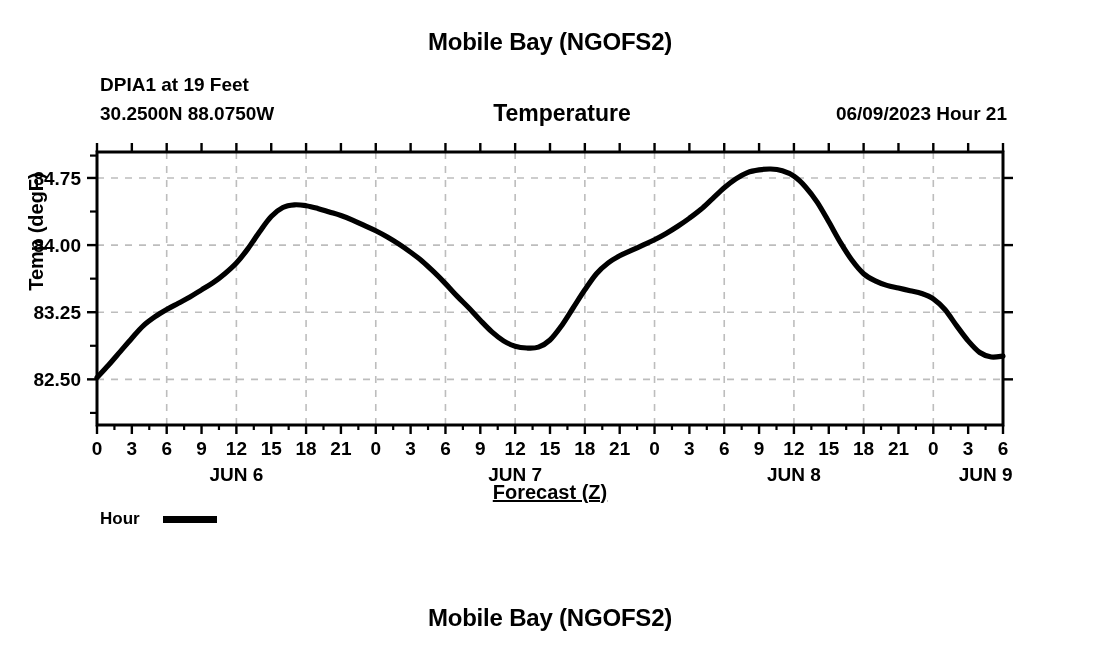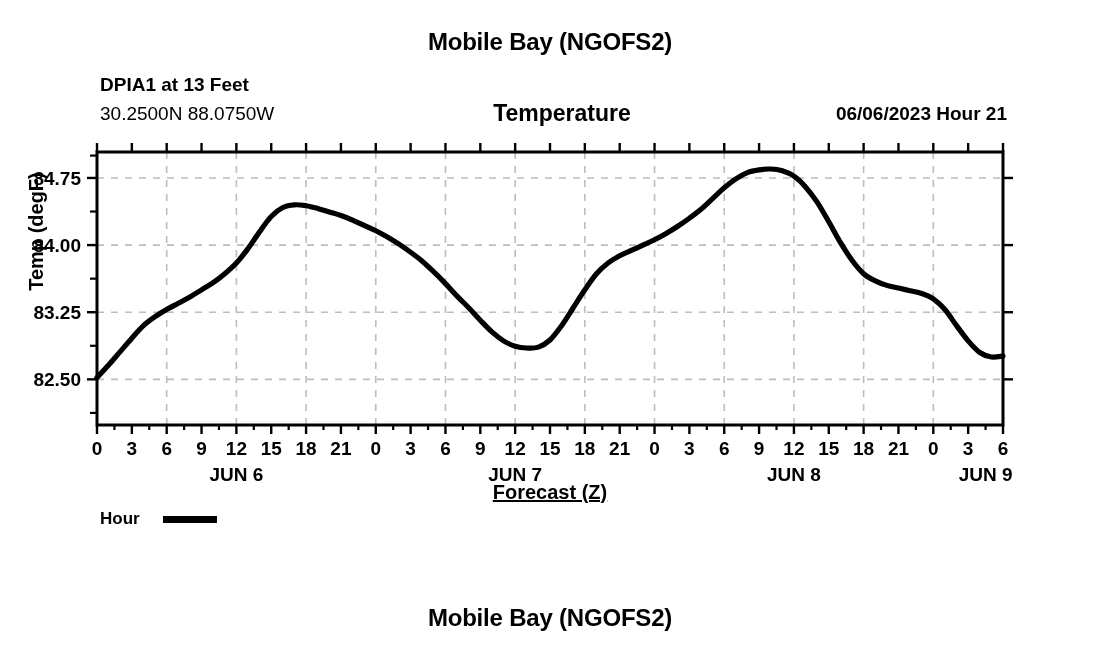--- a/index.html
+++ b/index.html
@@ -41,21 +41,21 @@
   }
   .station-line1 {
     left: 100px; top: 74px;
     font-size: 19px;
     font-weight: bold;
     white-space: nowrap;
   }
   .station-line2 {
     left: 100px; top: 103px;
     font-size: 19px;
-    font-weight: normal;
+    font-weight: bold;
     white-space: nowrap;
     text-align: right;
   }
   .var-title {
     left: 12px; top: 100px;
     width: 1100px;
     text-align: center;
     font-size: 23px;
     font-weight: bold;
   }
@@ -134,24 +134,24 @@
     fill: #000000;
   }
 </style>
 </head>
 <body>
 
 <div id="root">
 
   <div class="abs title-top">Mobile Bay (NGOFS2)</div>
 
-  <div class="abs station-line1">DPIA1 at 13 Feet</div>
+  <div class="abs station-line1">DPIA1 at 19 Feet</div>
   <div class="abs station-line2">30.2500N  88.0750W</div>
   <div class="abs var-title">Temperature</div>
-  <div class="abs run-stamp">06/06/2023 Hour 21</div>
+  <div class="abs run-stamp">06/09/2023 Hour 21</div>
 
   <div class="abs ylabel">Temp (degF)</div>
   <div class="abs xlabel">Forecast (Z)</div>
 
   <svg class="abs" id="plot" style="left:0; top:0;" width="1100" height="600" viewBox="0 0 1100 600">
       <line x1="97" y1="177.9573770491808" x2="1003" y2="177.9573770491808" class="gridline"></line>
       <line x1="97" y1="245.08852459016413" x2="1003" y2="245.08852459016413" class="gridline"></line>
       <line x1="97" y1="312.2196721311475" x2="1003" y2="312.2196721311475" class="gridline"></line>
       <line x1="97" y1="379.35081967213085" x2="1003" y2="379.35081967213085" class="gridline"></line>
       <line x1="166.69230769230768" y1="152" x2="166.69230769230768" y2="425" class="gridline"></line>

